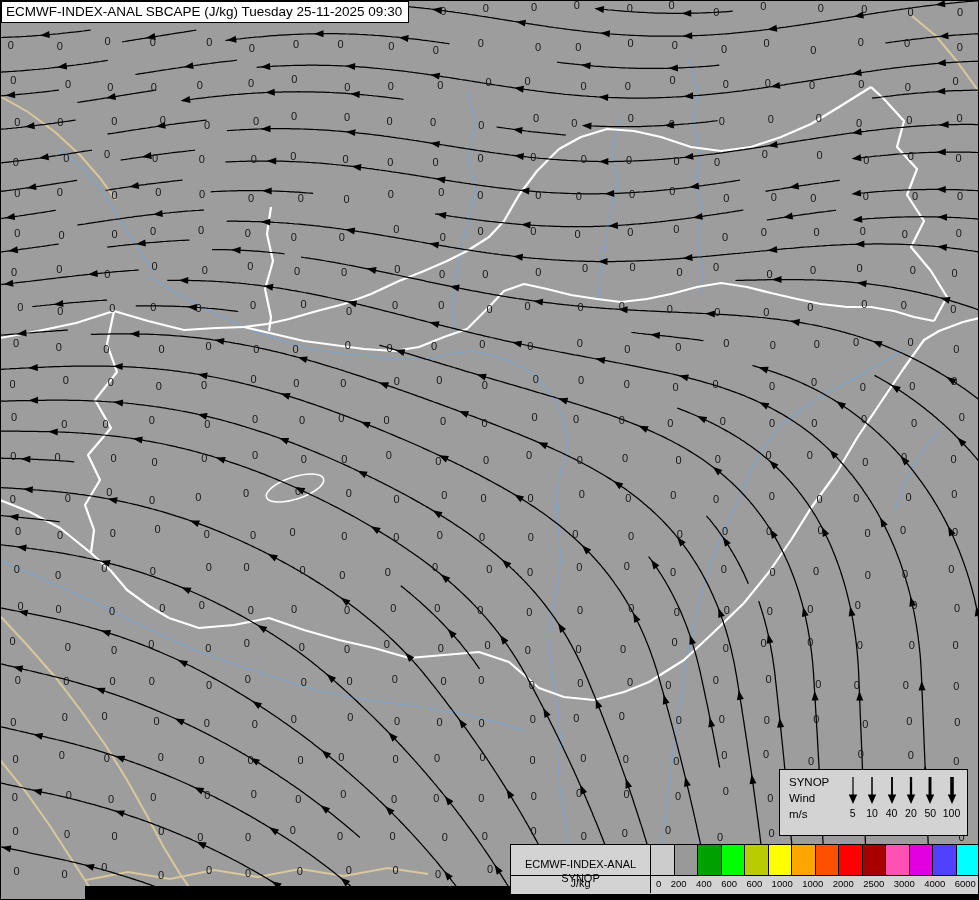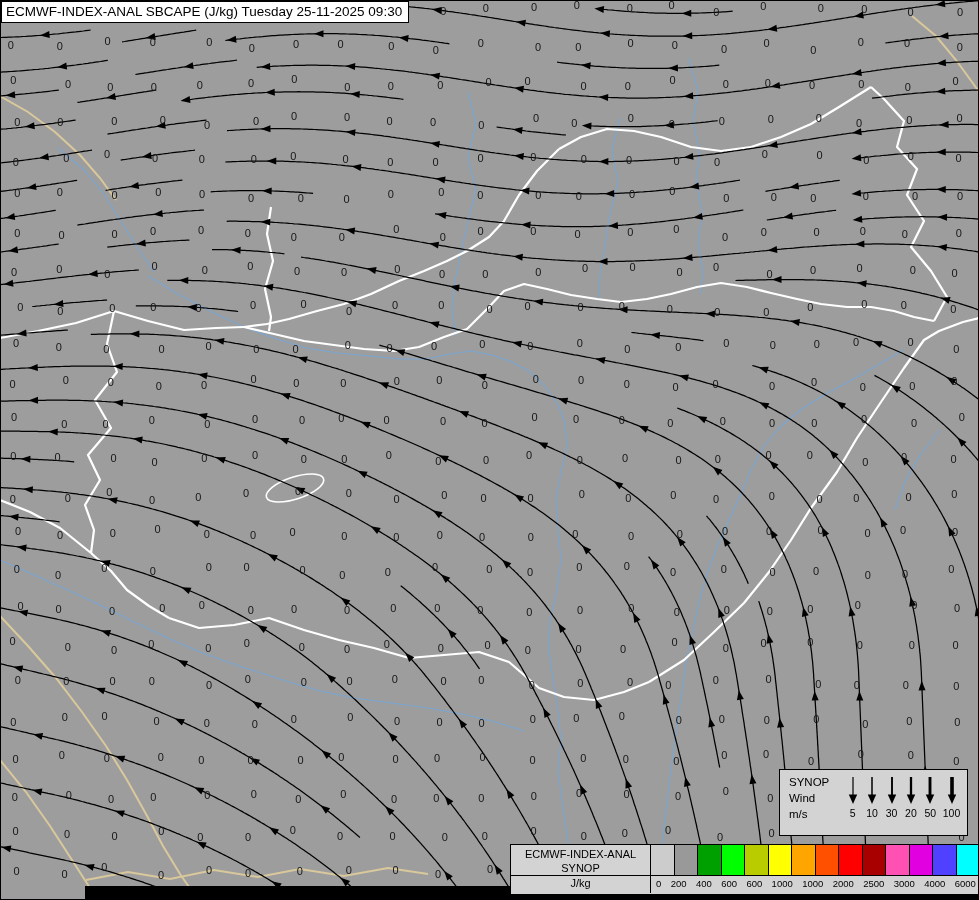--- a/index.html
+++ b/index.html
@@ -26,21 +26,21 @@
   .wl-arrows{flex:1;display:flex;justify-content:space-around;align-items:flex-start;padding:5px 4px 0 0;}
   .wl-item{display:flex;flex-direction:column;align-items:center;}
   .wl-item svg{display:block;}
   .wl-num{font-size:10.5px;margin-top:2px;}
 
   .cape-legend{
     position:absolute;left:510px;top:844px;width:468px;height:49px;
     background:#d3d3d3;border:1px solid #000;z-index:20;display:flex;flex-direction:column;color:#000;
   }
   .cl-top{display:flex;height:30px;}
-  .cl-label{width:140px;text-align:center;font-size:11px;line-height:14px;padding-top:2px;border-right:1px solid #000;box-sizing:border-box;}
+  .cl-label{width:140px;text-align:center;font-size:11px;line-height:14px;padding-top:12px;border-right:1px solid #000;box-sizing:border-box;}
   .cl-bar{flex:1;display:flex;}
   .cl-cell{flex:1;}
   .cl-cell + .cl-cell{border-left:1px solid #000;}
   .cl-bottom{display:flex;height:17px;border-top:1px solid #000;}
   .cl-units{width:140px;text-align:center;font-size:11px;line-height:15px;border-right:1px solid #000;box-sizing:border-box;}
   .cl-ticks{flex:1;display:flex;justify-content:space-between;font-size:9.5px;line-height:13px;padding:1px 3px 0 5px;}
 
   .black-bar{position:absolute;left:85px;top:886px;width:894px;height:14px;background:#000;z-index:10;}
 </style>
 </head>
@@ -926,21 +926,21 @@
             <line x1="7" y1="2" x2="7" y2="21" stroke="#000" stroke-width="1.5"></line>
             <polygon points="7,29 2.8,19.5 11.2,19.5" fill="#000"></polygon>
           </svg>
           <div class="wl-num">10</div>
         </div>
         <div class="wl-item">
           <svg width="14" height="30">
             <line x1="7" y1="2" x2="7" y2="21" stroke="#000" stroke-width="1.9"></line>
             <polygon points="7,29 2.8,19.5 11.2,19.5" fill="#000"></polygon>
           </svg>
-          <div class="wl-num">30</div>
+          <div class="wl-num">40</div>
         </div>
         <div class="wl-item">
           <svg width="14" height="30">
             <line x1="7" y1="2" x2="7" y2="21" stroke="#000" stroke-width="2.3"></line>
             <polygon points="7,29 2.8,19.5 11.2,19.5" fill="#000"></polygon>
           </svg>
           <div class="wl-num">20</div>
         </div>
         <div class="wl-item">
           <svg width="14" height="30">

